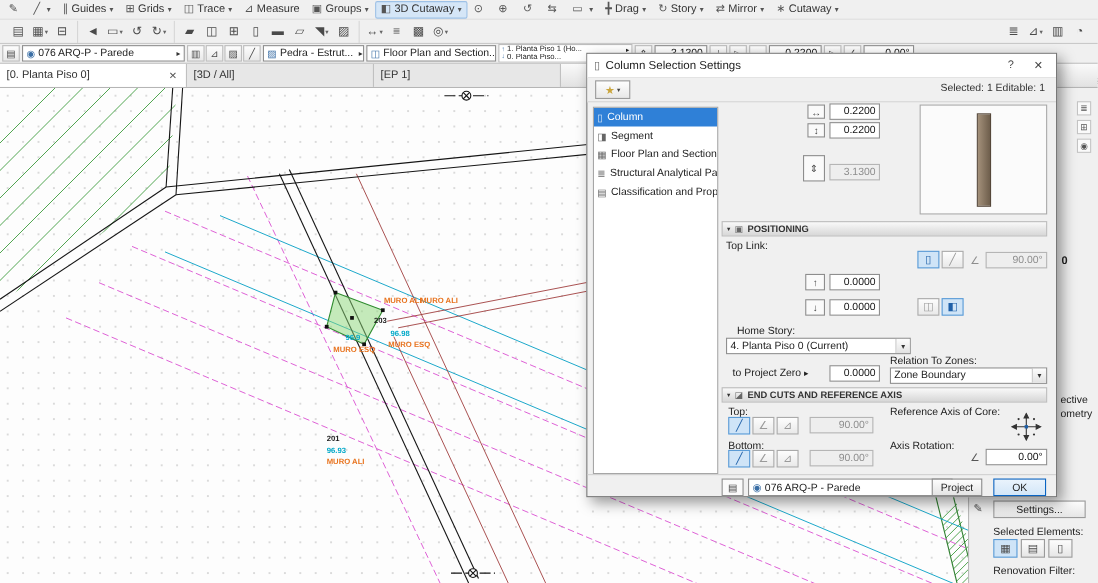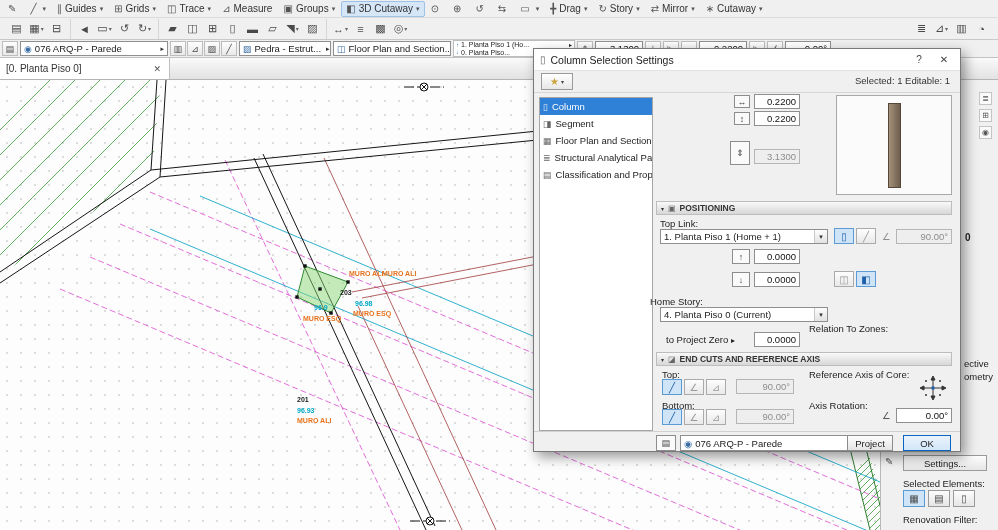--- a/index.html
+++ b/index.html
@@ -426,21 +426,29 @@
     <input class="field" style="width: 46px;" readonly="" value="0.00°">
   </div>
 
   <div class="tabbar">
 
       <div class="tab active">
         <span>[0. Planta Piso 0]</span>
         <span class="close">✕</span>
       </div>
 
-
+      <div class="tab">
+        <span>[3D / All]</span>
+
+      </div>
+
+      <div class="tab">
+        <span>[EP 1]</span>
+
+      </div>
     </div>
 
   <div class="canvas">
     <svg width="880" height="450" viewBox="0 0 880 450">
       <defs>
         <clipPath id="hatchTL">
             <polygon points="0,0 161,0 152,92 0,195"></polygon>
           </clipPath>
         <clipPath id="hatchBR">
             <polygon points="846,352 862,352 892,450 870,450"></polygon>
@@ -659,24 +667,20 @@
     <div class="preview">
         <div class="col3d"></div>
       </div>
 
     <div class="sect" style="top:152px">
       <span class="caret">▾</span>
       <span class="si">▣</span>
       <span>POSITIONING</span>
     </div>
     <span class="dlbl" style="left:126px;top:169px">Top Link:</span>
-    <div class="dcombo" style="left:126px;top:180px;width:168px">
-      <span>1. Planta Piso 1 (Home + 1)</span>
-      <span class="arr">▾</span>
-    </div>
     <div class="cutrow" style="left:300px;top:179px">
 
         <div class="cutbtn selected" style="position:static">
           <span>▯</span>
         </div>
 
         <div class="cutbtn" style="position:static">
           <span>╱</span>
         </div>
       </div>
@@ -695,30 +699,34 @@
 
         <div class="cutbtn" style="position:static">
           <span>◫</span>
         </div>
 
         <div class="cutbtn selected" style="position:static">
           <span>◧</span>
         </div>
       </div>
 
-    <span class="dlbl" style="left:116px;top:247px">Home Story:</span>
+    <span class="dlbl" style="left:136px;top:247px">Home Story:</span>
     <div class="dcombo" style="left:126px;top:258px;width:168px">
       <span>4. Planta Piso 0 (Current)</span>
       <span class="arr">▾</span>
     </div>
     <span class="dlbl" style="left:132px;top:285px">
       <span>to Project Zero</span> <span class="arr">▸</span>
     </span>
     <input class="dfield" style="left: 220px; top: 283px; width: 46px;" readonly="" value="0.0000">
     <span class="dlbl" style="left:275px;top:274px">Relation To Zones:</span>
+    <div class="dcombo" style="left:275px;top:285px;width:143px">
+      <span>Zone Boundary</span>
+      <span class="arr">▾</span>
+    </div>
 
     <div class="sect" style="top:303px">
       <span class="caret">▾</span>
       <span class="si">◪</span>
       <span>END CUTS AND REFERENCE AXIS</span>
     </div>
     <span class="dlbl" style="left:128px;top:320px">Top:</span>
     <div class="cutrow" style="left:128px;top:330px">
 
         <div class="cutbtn selected" style="position:static">

